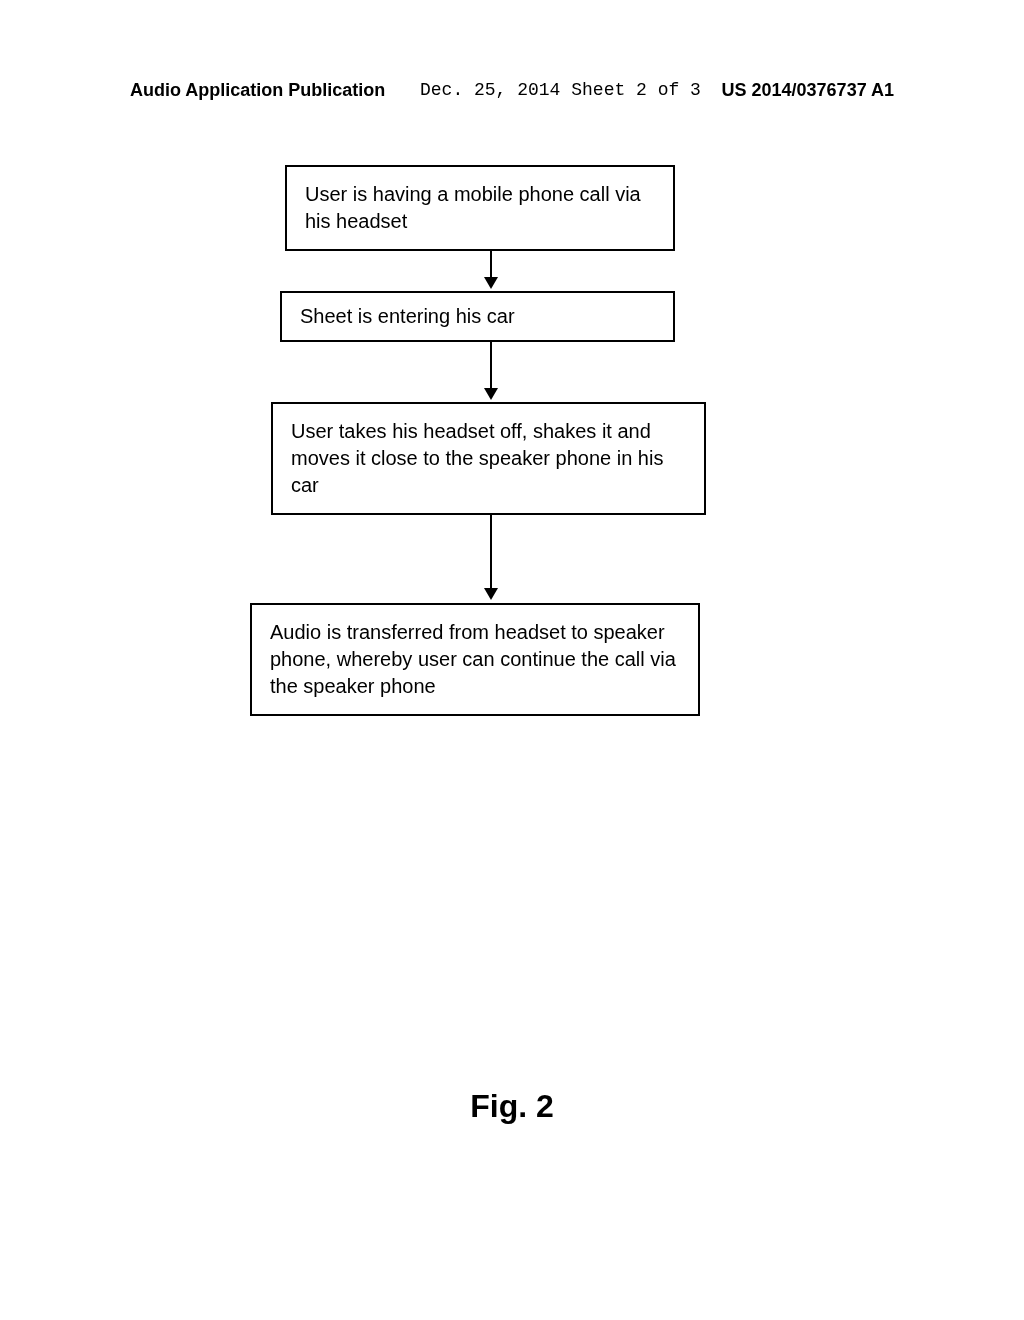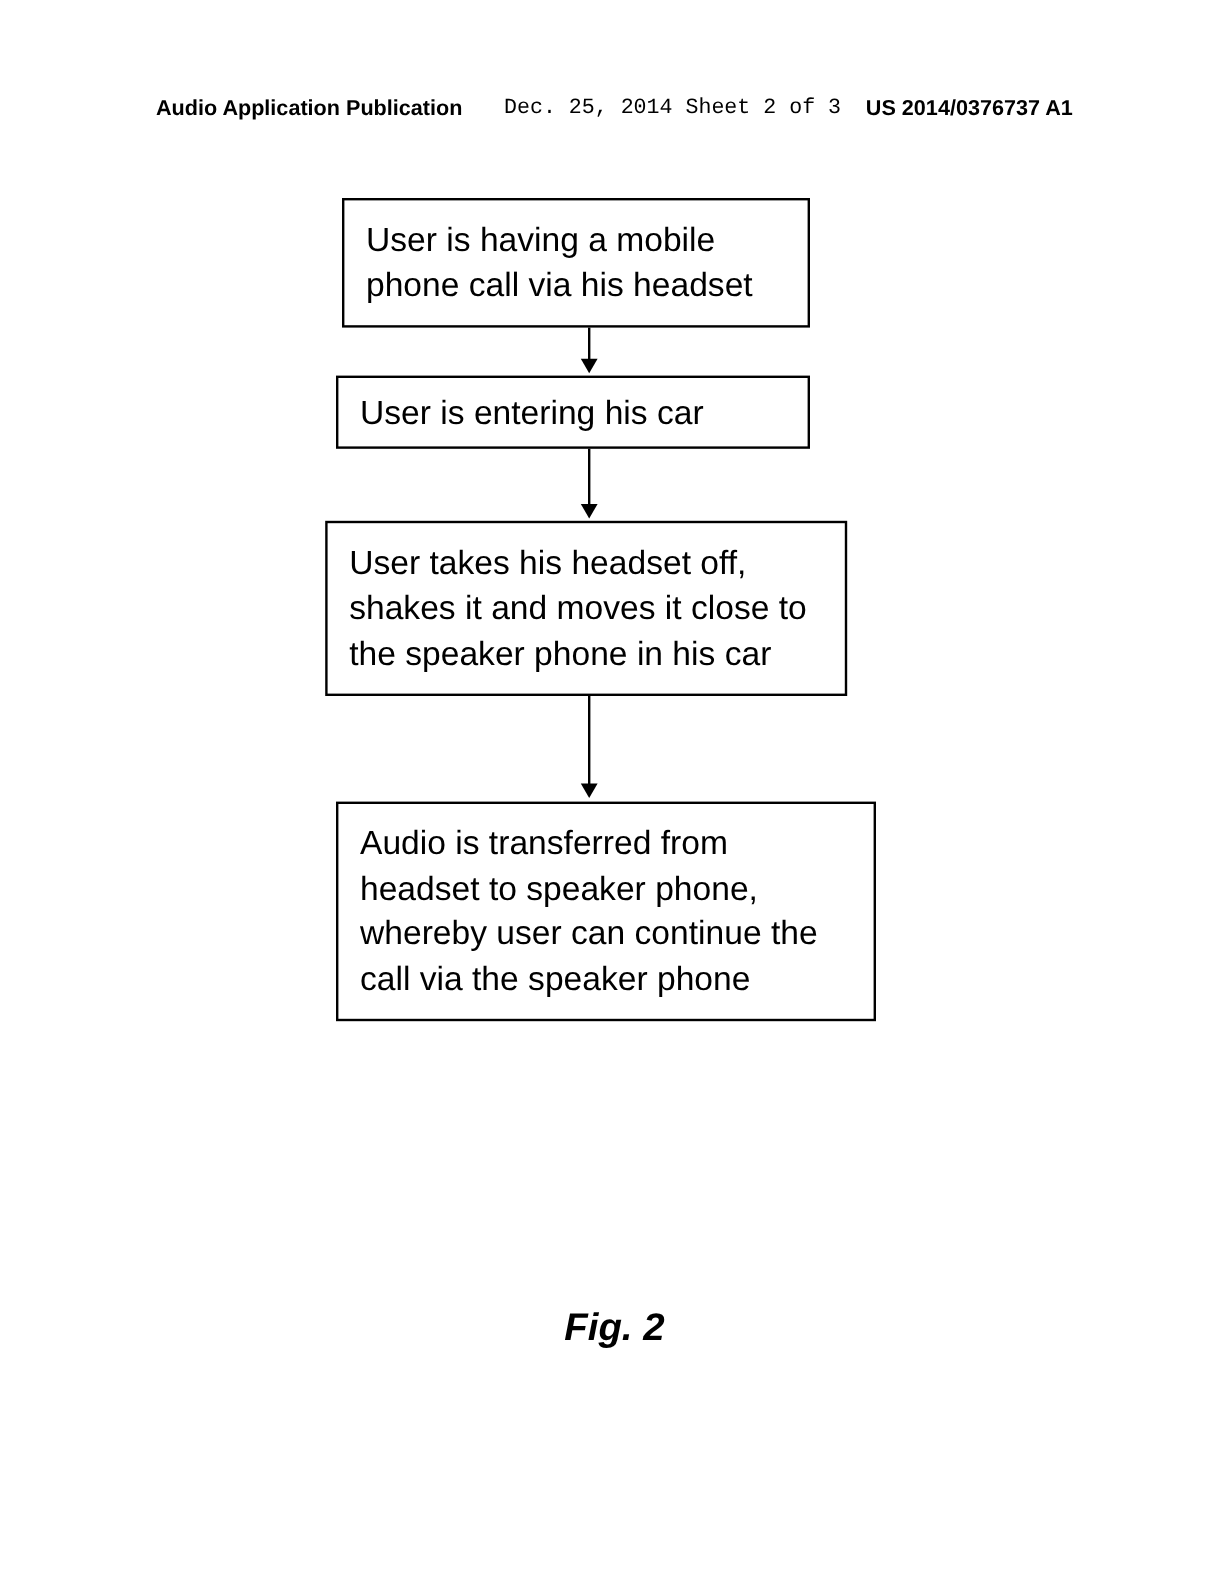--- a/index.html
+++ b/index.html
@@ -35,29 +35,29 @@
     }
     .flowchart {
       position: absolute;
       top: 165px;
       left: 250px;
       width: 470px;
     }
     .box {
       border: 2px solid black;
       padding: 14px 18px;
-      font-size: 28px;
+      font-size: 20px;
       line-height: 1.35;
       background: white;
       margin-bottom: 0;
     }
     .box1 { width: 350px; margin-left: 35px; }
     .box2 { width: 355px; margin-left: 30px; padding-top: 10px; padding-bottom: 10px; }
     .box3 { width: 395px; margin-left: 21px; }
-    .box4 { width: 410px; margin-left: 30px; }
+    .box4 { width: 410px; }
     .arrow-container {
       position: relative;
       height: 40px;
       width: 100%;
     }
     .arrow-line {
       position: absolute;
       left: 240px;
       top: 0;
       width: 2px;
@@ -81,40 +81,39 @@
     .arrow3 .arrow-line { height: 75px; }
     .arrow3 .arrow-head { top: 73px; }
     .arrow3 { height: 88px; }
     .figure-label {
       position: absolute;
       bottom: 195px;
       left: 0;
       width: 100%;
       text-align: center;
       font-size: 32px;
-      font-style: italic;
       font-weight: bold;
     }
   </style>
 </head>
 <body>
 
 <div class="header">
   <span class="header-left">Audio Application Publication</span>
   <span class="header-center">Dec. 25, 2014  Sheet 2 of 3</span>
   <span class="header-right">US 2014/0376737 A1</span>
 </div>
 
 <div class="flowchart">
   <div class="box box1">User is having a mobile phone call via his headset</div>
   <div class="arrow-container arrow1">
     <div class="arrow-line"></div>
     <div class="arrow-head"></div>
   </div>
-  <div class="box box2">User is entering his car</div>
+  <div class="box box2">Sheet is entering his car</div>
   <div class="arrow-container arrow2">
     <div class="arrow-line"></div>
     <div class="arrow-head"></div>
   </div>
   <div class="box box3">User takes his headset off, shakes it and moves it close to the speaker phone in his car</div>
   <div class="arrow-container arrow3">
     <div class="arrow-line"></div>
     <div class="arrow-head"></div>
   </div>
   <div class="box box4">Audio is transferred from headset to speaker phone, whereby user can continue the call via the speaker phone</div>

